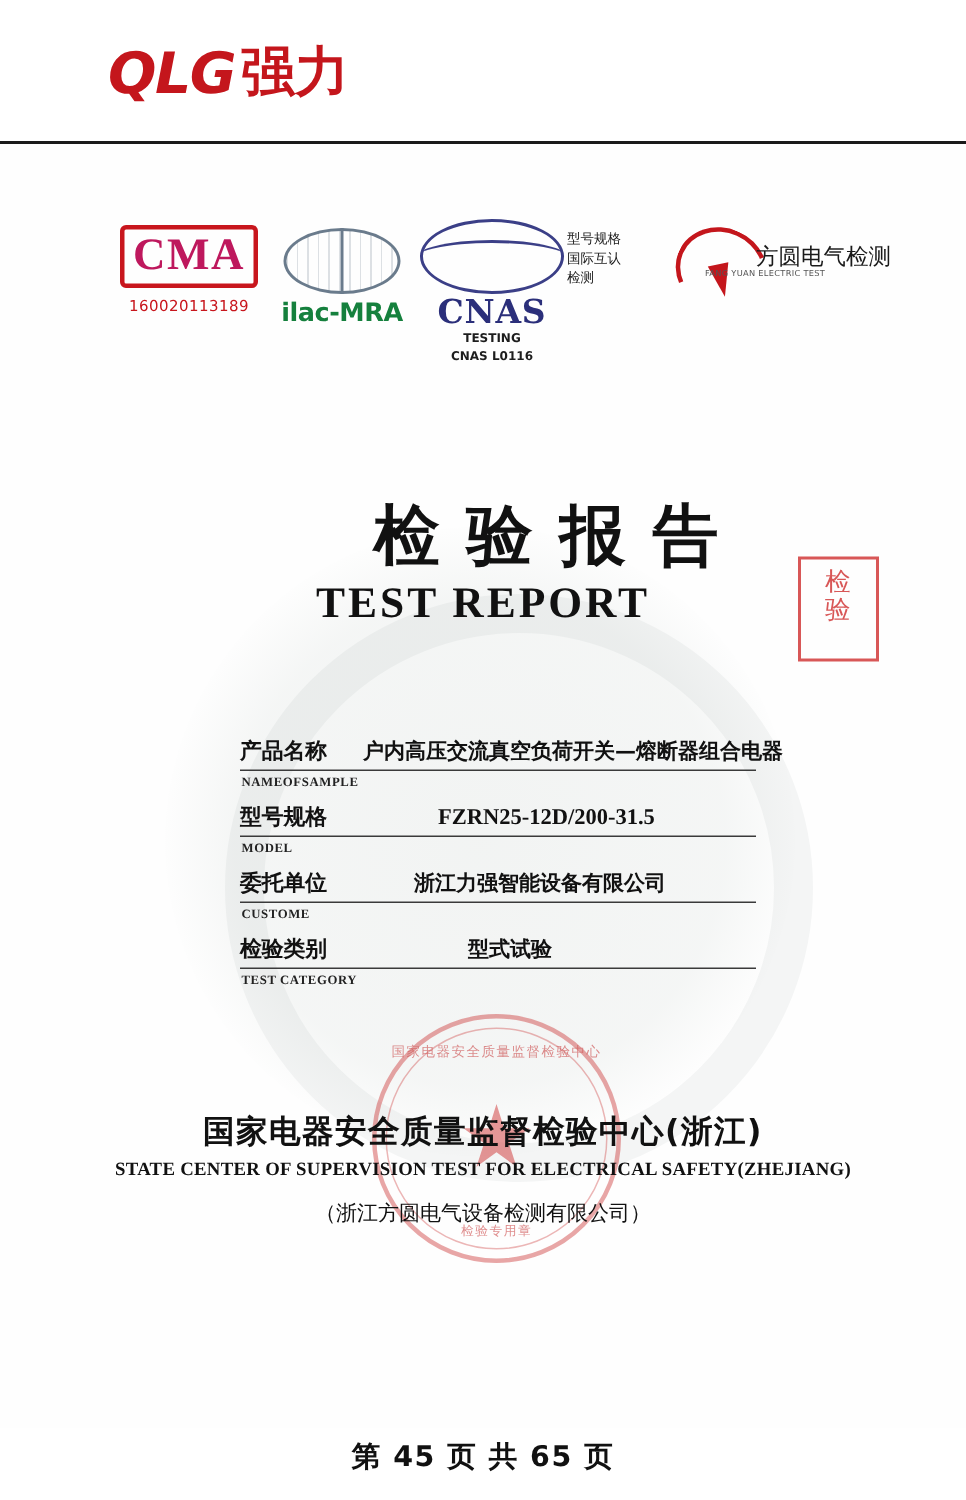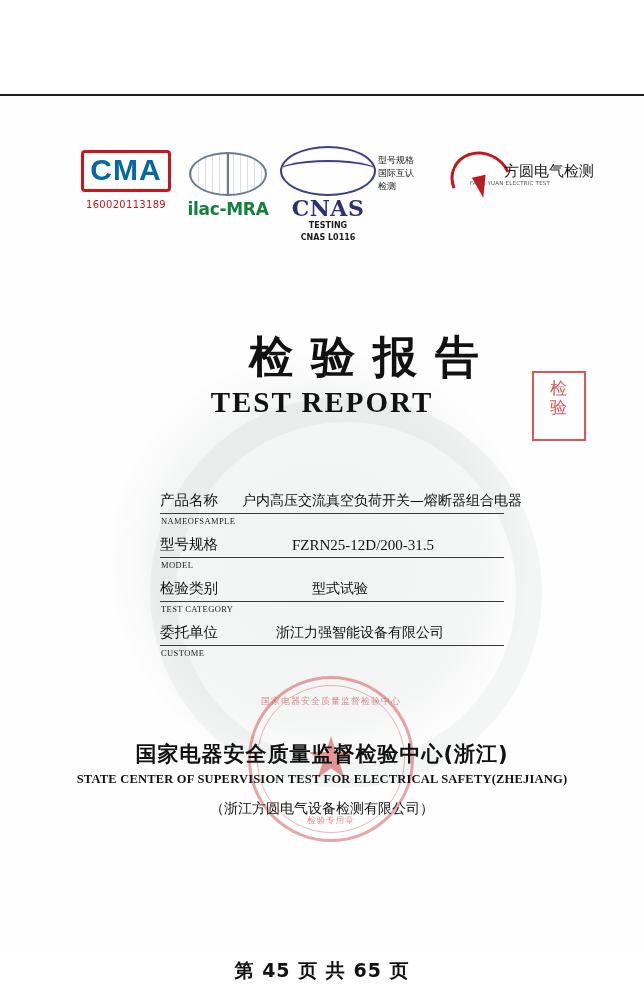--- a/index.html
+++ b/index.html
@@ -92,24 +92,24 @@
     width: 490px;
     height: 105px;
   }
   .logo {
     position: absolute;
     text-align: center;
   }
   
   .logo-cma { left: 0; top: 6px; width: 96px; }
   .cma-mark {
-    font-family: Liberation Sans, sans-serif;
+    font-family: Liberation Serif, serif;
     font-weight: bold;
     font-size: 30px;
-    color: #0369a1;
+    color: #be185d;
     letter-spacing: 1px;
     border: 3px solid #c8161d;
     border-radius: 4px;
     padding: 1px 6px 3px 6px;
     display: inline-block;
     line-height: 1.05;
   }
   .cma-num {
     font-family: "DejaVu Sans", sans-serif;
     font-size: 10px;
@@ -322,20 +322,21 @@
   
   .fields {
     position: absolute;
     left: 160px;
     top: 386px;
     width: 344px;
   }
   .field {
     position: relative;
     height: 44px;
+    font-weight: bold;
   }
   .field-line {
     position: absolute;
     left: 0; right: 0;
     bottom: 12px;
     height: 1px;
     background: #3a3a3a;
   }
   .field-label {
     position: absolute;
@@ -448,20 +449,24 @@
     font-weight: bold;
     font-size: 19px;
     color: #111;
     letter-spacing: 1px;
   }
 </style>
 </head>
 <body>
 
 <div class="header">
+  <div class="brand">
+    <span class="brand-latin">QLG</span>
+    <span class="brand-cn">强力</span>
+  </div>
   <div class="header-rule"></div>
 </div>
 
 <div class="page">
 
   <div class="bg-watermark"></div>
   <div class="bg-watermark2"></div>
 
   <div class="logo-row">
 
@@ -517,31 +522,31 @@
     </div>
 
     <div class="field">
       <div class="field-label">型号规格</div>
       <div class="field-value fv-model">FZRN25-12D/200-31.5</div>
       <div class="field-line"></div>
       <div class="field-sub">MODEL</div>
     </div>
 
     <div class="field">
+      <div class="field-label">委托单位</div>
+      <div class="field-value fv-cust">浙江力强智能设备有限公司</div>
+      <div class="field-line"></div>
+      <div class="field-sub">CUSTOME</div>
+    </div>
+
+    <div class="field">
       <div class="field-label">检验类别</div>
       <div class="field-value fv-cat">型式试验</div>
       <div class="field-line"></div>
       <div class="field-sub">TEST CATEGORY</div>
-    </div>
-
-    <div class="field">
-      <div class="field-label">委托单位</div>
-      <div class="field-value fv-cust">浙江力强智能设备有限公司</div>
-      <div class="field-line"></div>
-      <div class="field-sub">CUSTOME</div>
     </div>
   </div>
 
   <div class="seal-round">
     <div class="seal-text-top">国家电器安全质量监督检验中心</div>
     <div class="seal-star"></div>
     <div class="seal-text-bottom">检验专用章</div>
   </div>
 
   <div class="inst-cn">国家电器安全质量监督检验中心(浙江)</div>

